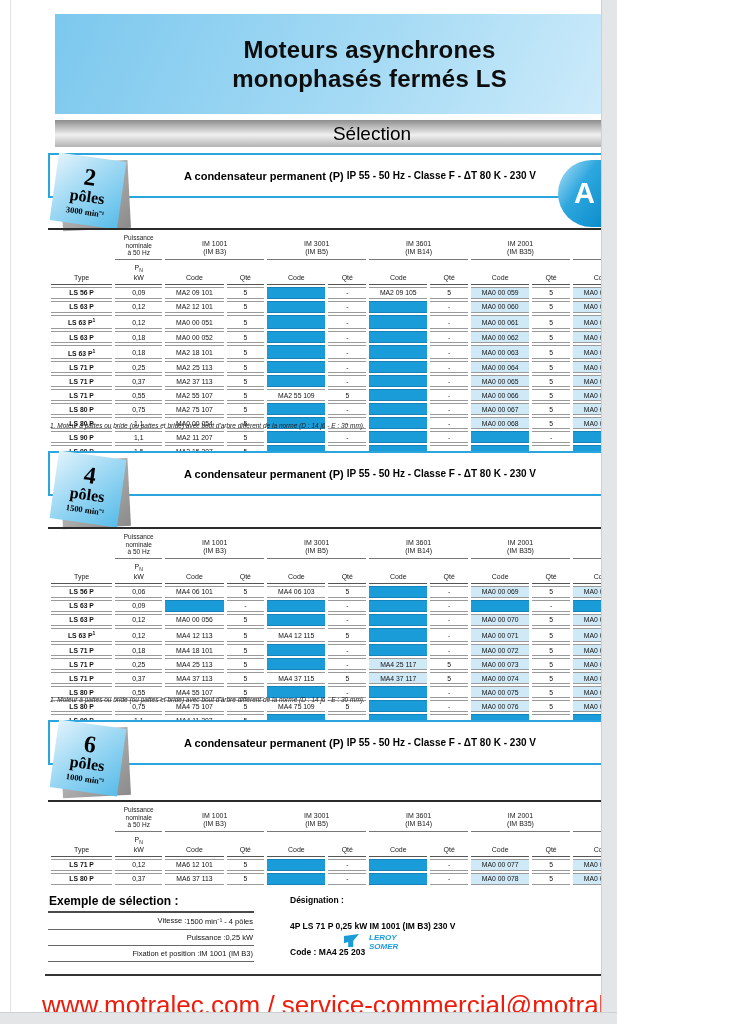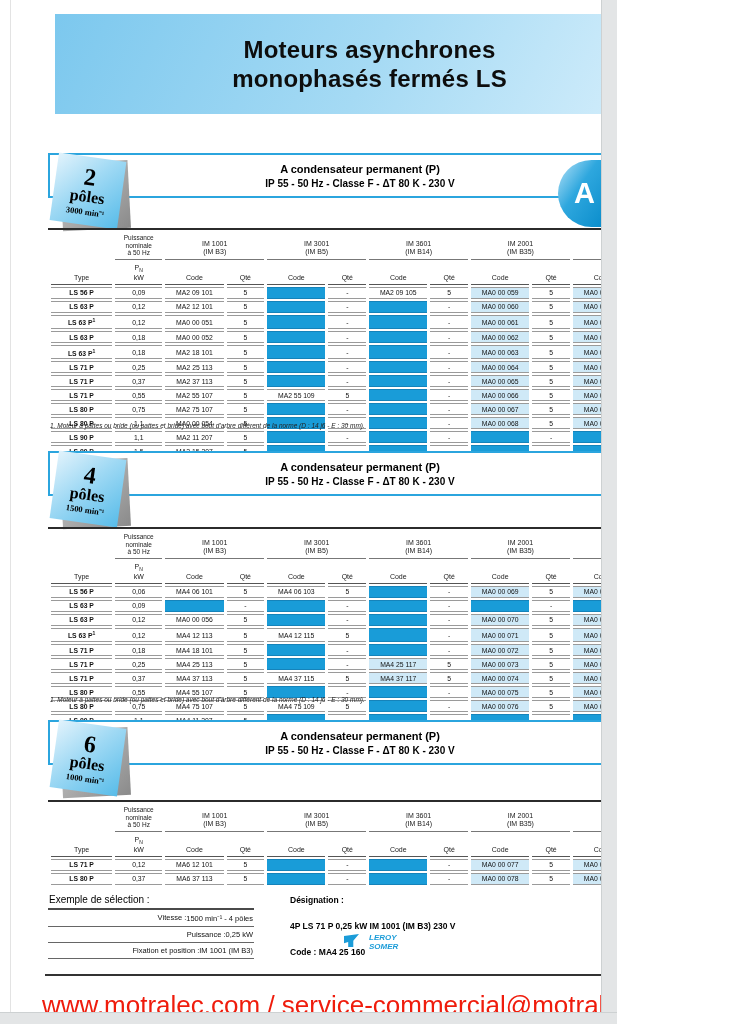--- a/index.html
+++ b/index.html
@@ -14,21 +14,21 @@
   .banner { position:absolute; left:55px; top:14px; width:629px; height:100px;
     background:linear-gradient(115deg,#7cc8ee 0%,#a5daf4 50%,#d9f0fc 100%);
     display:flex; flex-direction:column; justify-content:center; align-items:center; }
   .banner .t { font-size:24px; font-weight:bold; color:#0d0d0d; line-height:29px; letter-spacing:0.2px; }
 
   .selbar { position:absolute; left:55px; top:120px; width:634px; height:27px;
     background:linear-gradient(180deg,#8d8d8d 0%,#f0f0f0 55%,#b3b3b3 100%);
     display:flex; align-items:center; justify-content:center; font-size:19px; color:#000; }
 
   .secbox { position:absolute; left:48px; width:624px; height:45px; border:2px solid var(--bblue,#2ba5de);
-    background:#fff; display:flex; flex-direction:column; justify-content:center; align-items:center; gap:3px; }
+    background:#fff; display:flex; justify-content:center; align-items:center; gap:3px; }
   .secbox .l1 { font-weight:bold; font-size:11px; color:#000; }
   .secbox .l2 { font-weight:bold; font-size:10px; color:#000; }
   #secbox1 { top:153px; } #secbox2 { top:451px; } #secbox3 { top:720px; }
 
   .badge { position:absolute; width:68px; height:68px; }
   #badge1 { left:54px; top:157px; } #badge2 { left:54px; top:455px; } #badge3 { left:54px; top:724px; }
   .badge .sh { position:absolute; inset:0; transform:rotate(-3deg) translate(7px,5px);
     background:linear-gradient(135deg,#cccccc,#8a8a8a); }
   .badge .face { position:absolute; inset:0; transform:rotate(8deg);
     background:linear-gradient(135deg,#e2f3fc 0%,#9fd9f4 45%,#58bce9 100%);
@@ -55,21 +55,21 @@
     border-top:1px solid #9a9a9a; border-bottom:1px solid #9a9a9a; padding:1.5px 0; }
   tbody td.typec { font-weight:bold; }
   tbody td sup { font-size:5px; }
   tbody td.blue { background:var(--blue,#199cd8); border-color:#1583ba; }
   tbody td.hl   { background:var(--hl,#cfe9f7); }
 
   .fnote { position:absolute; left:50px; font-size:6.5px; font-style:italic; color:#222; }
   #fnote1 { top:422px; } #fnote2 { top:696px; }
 
   .exwrap { position:absolute; left:48px; top:893px; width:206px; }
-  .extitle { font-weight:normal; font-size:10px; color:#000; border-bottom:2.5px solid #4a4a4a; padding:1px 1px 3px 1px; }
+  .extitle { font-weight:bold; font-size:12px; color:#000; border-bottom:2.5px solid #4a4a4a; padding:1px 1px 3px 1px; }
   .exrow { display:flex; justify-content:flex-end; font-size:7.5px; color:#111; padding:3px 1px; border-bottom:1px solid #666; }
   .exrow .val { text-align:right; }
 
   .desig { position:absolute; left:290px; top:895px; width:330px; font-weight:bold; color:#000; }
   .desig .dt { font-size:8.5px; margin-bottom:16px; }
   .desig .dl { font-size:8.5px; margin-bottom:16px; }
   .desig .dc { font-size:8.5px; }
 
   .frule { position:absolute; left:45px; top:974px; width:657px; height:2px; background:#333; }
   .logo { position:absolute; left:344px; top:934px; display:flex; align-items:flex-start; gap:10px; }
@@ -83,20 +83,23 @@
 <body>
 
 <div class="page">
   <div class="edge-left"></div>
 
   <div class="banner">
     <div class="t">Moteurs asynchrones</div>
     <div class="t">monophasés fermés LS</div>
   </div>
 
+  <div class="selbar">
+    <span>Sélection</span>
+  </div>
 
   <div class="secbox" id="secbox1">
     <div class="l1">A condensateur permanent (P)</div>
     <div class="l2">IP 55 - 50 Hz - Classe F - ΔT 80 K - 230 V</div>
   </div>
   <div class="badge" id="badge1">
     <div class="sh"></div>
     <div class="face">
       <div class="n">2</div>
       <div class="w">pôles</div>
@@ -622,21 +625,21 @@
         <div class="exrow">
           <span class="lab">Fixation et position :</span>
           <span class="val">IM 1001 (IM B3)</span>
         </div>
       </div>
   </div>
 
   <div class="desig">
     <div class="dt">Désignation :</div>
     <div class="dl">4P LS 71 P 0,25 kW IM 1001 (IM B3) 230 V</div>
-    <div class="dc">Code : MA4 25 160</div>
+    <div class="dc">Code : MA4 25 203</div>
   </div>
 
   <div class="frule"></div>
   <div class="logo">
     <div class="mark"></div>
     <div class="txt">
       <div>LEROY</div>
       <div>SOMER</div>
     </div>
   </div>

